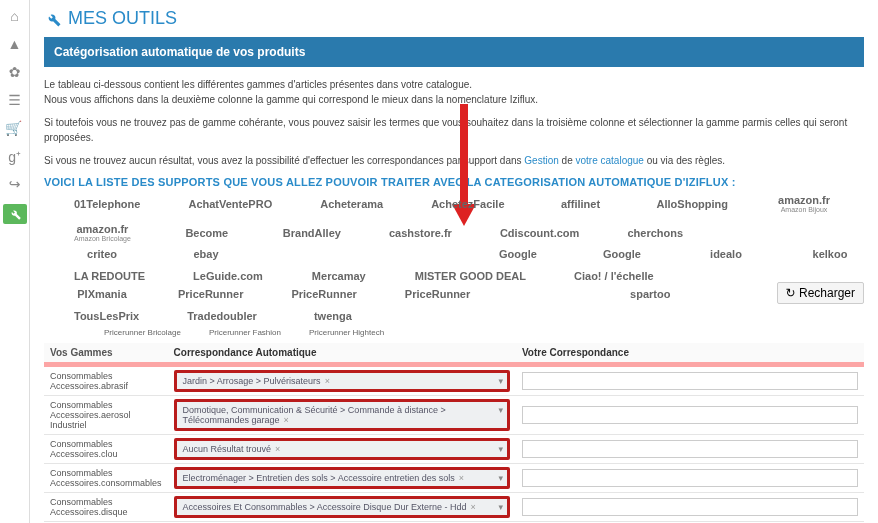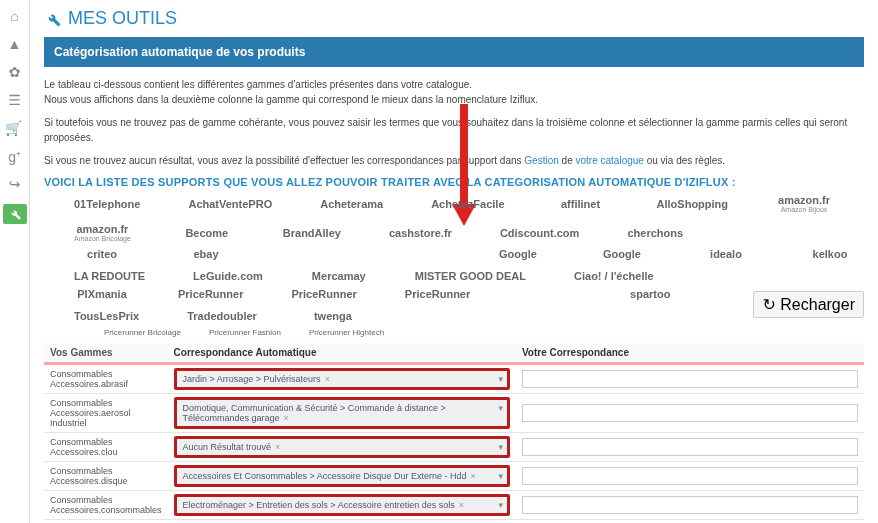--- a/index.html
+++ b/index.html
@@ -10,23 +10,23 @@
 .main { flex: 1; padding: 8px 14px; min-width: 0; }
 .page-title { color: #2a8bc9; font-size: 18px; font-weight: normal; margin-bottom: 8px; display: flex; align-items: center; gap: 6px; }
 .page-title svg { width: 18px; height: 18px; }
 .blue-bar { background: #2a7aad; color: #fff; padding: 8px 10px; font-size: 12px; margin-bottom: 10px; font-weight: bold; }
 .desc { font-size: 10px; color: #444; line-height: 1.5; margin-bottom: 8px; }
 .desc a { color: #2a8bc9; text-decoration: none; }
 .section-head { color: #2a8bc9; font-size: 11px; font-weight: bold; margin: 8px 0 6px; letter-spacing: 0.2px; position: relative; }
 .logos { display: flex; flex-wrap: wrap; gap: 10px 18px; align-items: center; margin-bottom: 6px; position: relative; }
 .logo { font-size: 9px; color: #666; text-align: center; min-width: 56px; margin-left: 30px; }
 .logo .big { font-size: 11px; font-weight: bold; }
-.reload-btn { position: absolute; right: 0; bottom: 4px; border: 1px solid #ccc; background: #f5f5f5; padding: 3px 8px; font-size: 16px; border-radius: 2px; cursor: pointer; }
+.reload-btn { position: absolute; right: 0; bottom: 18px; border: 1px solid #ccc; background: #f5f5f5; padding: 3px 8px; font-size: 12px; border-radius: 2px; cursor: pointer; }
 .table { width: 100%; border-collapse: collapse; margin-top: 6px; }
-.table th { text-align: left; font-size: 10px; font-weight: bold; padding: 4px 6px; border-bottom: 3px solid #fca5a5; background: #fafafa; }
+.table th { text-align: left; font-size: 10px; font-weight: bold; padding: 4px 6px; border-bottom: 5px solid #fca5a5; background: #fafafa; }
 .table td { padding: 3px 6px; border-bottom: 1px solid #e5e5e5; vertical-align: middle; }
 .col-g { width: 14%; font-size: 9px; color: #555; }
 .col-c { width: 43%; }
 .col-v { width: 43%; }
 .tag-select { background: #eef0f2; border: 3px solid #b91c1c; border-radius: 2px; padding: 3px 18px 3px 6px; font-size: 9px; color: #556; position: relative; display: inline-block; width: 100%; }
 .tag-select::after { content: "▾"; position: absolute; right: 4px; top: 3px; font-size: 9px; color: #888; }
 .tag-x { color: #999; margin-left: 4px; font-size: 9px; }
 .text-input { width: 100%; border: 1px solid #ccc; padding: 3px 4px; font-size: 9px; height: 18px; }
 .arrow { position: absolute; left: 408px; top: -90px; width: 24px; height: 130px; pointer-events: none; }
 .arrow-body { width: 8px; height: 100px; background: #d22; margin: 0 auto; }
@@ -219,27 +219,27 @@
           <td class="col-g">Consommables Accessoires.aerosol Industriel</td>
           <td class="col-c"><div class="tag-select">Domotique, Communication &amp; Sécurité &gt; Commande à distance &gt; Télécommandes garage<span class="tag-x">×</span></div></td>
           <td class="col-v"><input class="text-input" style=""></td>
         </tr>
         <tr>
           <td class="col-g">Consommables Accessoires.clou</td>
           <td class="col-c"><div class="tag-select">Aucun Résultat trouvé<span class="tag-x">×</span></div></td>
           <td class="col-v"><input class="text-input" style=""></td>
         </tr>
         <tr>
+          <td class="col-g">Consommables Accessoires.consommables</td>
+          <td class="col-c"><div class="tag-select">Electroménager &gt; Entretien des sols &gt; Accessoire entretien des sols<span class="tag-x">×</span></div></td>
+          <td class="col-v"><input class="text-input" style=""></td>
+        </tr>
+        <tr>
           <td class="col-g">Consommables Accessoires.disque</td>
           <td class="col-c"><div class="tag-select">Accessoires Et Consommables &gt; Accessoire Disque Dur Externe - Hdd<span class="tag-x">×</span></div></td>
-          <td class="col-v"><input class="text-input" style=""></td>
-        </tr>
-        <tr>
-          <td class="col-g">Consommables Accessoires.consommables</td>
-          <td class="col-c"><div class="tag-select">Electroménager &gt; Entretien des sols &gt; Accessoire entretien des sols<span class="tag-x">×</span></div></td>
           <td class="col-v"><input class="text-input" style=""></td>
         </tr>
         <tr>
           <td class="col-g">Consommables Accessoires.fer De Rabot</td>
           <td class="col-c"><div class="tag-select">Aucun Résultat trouvé</div></td>
           <td class="col-v"><input class="text-input" style=""></td>
         </tr>
       </tbody>
   </table>
 </div>

